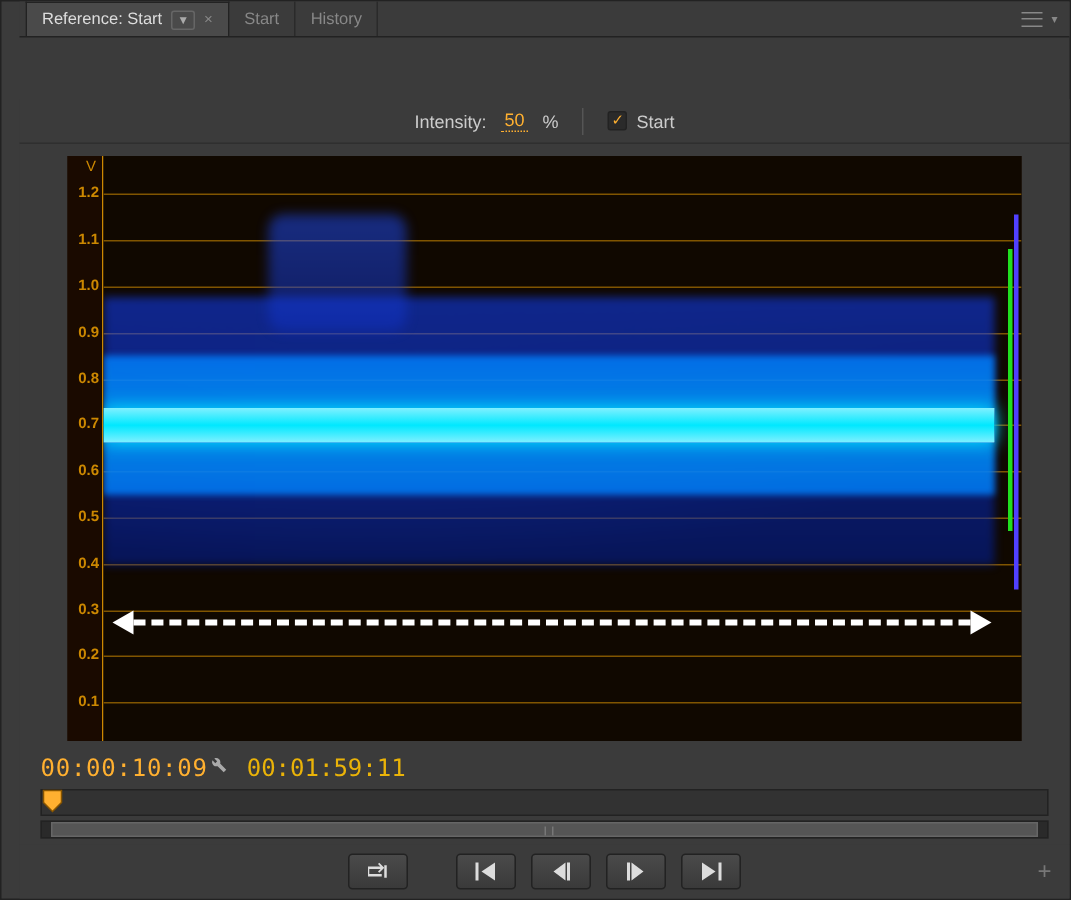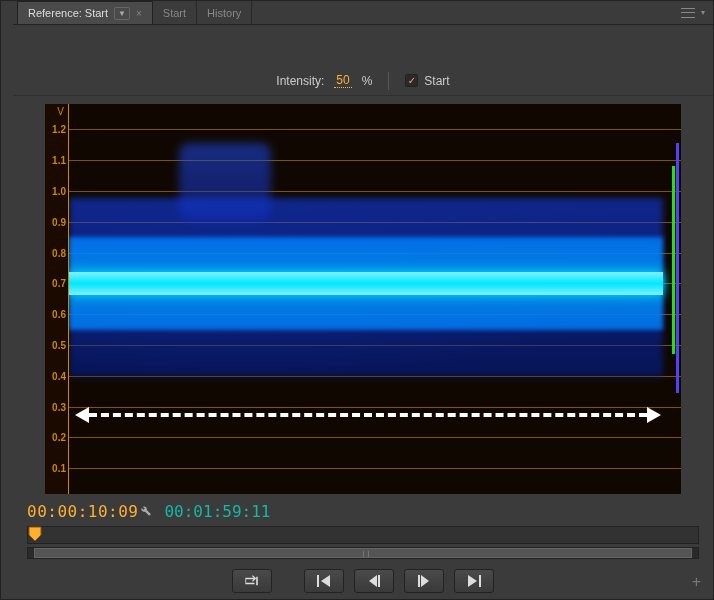--- a/index.html
+++ b/index.html
@@ -194,21 +194,21 @@
   
   .timecode-bar {
     height: 26px;
     display: flex;
     align-items: center;
     justify-content: flex-start;
     padding: 0 14px;
     background: #3b3b3b;
   }
   .tc-left { color: #ffb030; font-family: "Lucida Console", monospace; font-size: 16px; letter-spacing: 0.5px;}
-  .tc-right { color: #14b8a6; font-family: "Lucida Console", monospace; font-size: 16px; display:flex; align-items:center; gap:12px;}
+  .tc-right { color: #eab308; font-family: "Lucida Console", monospace; font-size: 16px; display:flex; align-items:center; gap:12px;}
   .wrench { color: #aaa; font-size: 14px; cursor: pointer; }
 
   
   .timeline-wrap {
     background: #3b3b3b;
     padding: 2px 14px 4px 14px;
   }
   .ruler {
     height: 18px;
     background: #323232;

